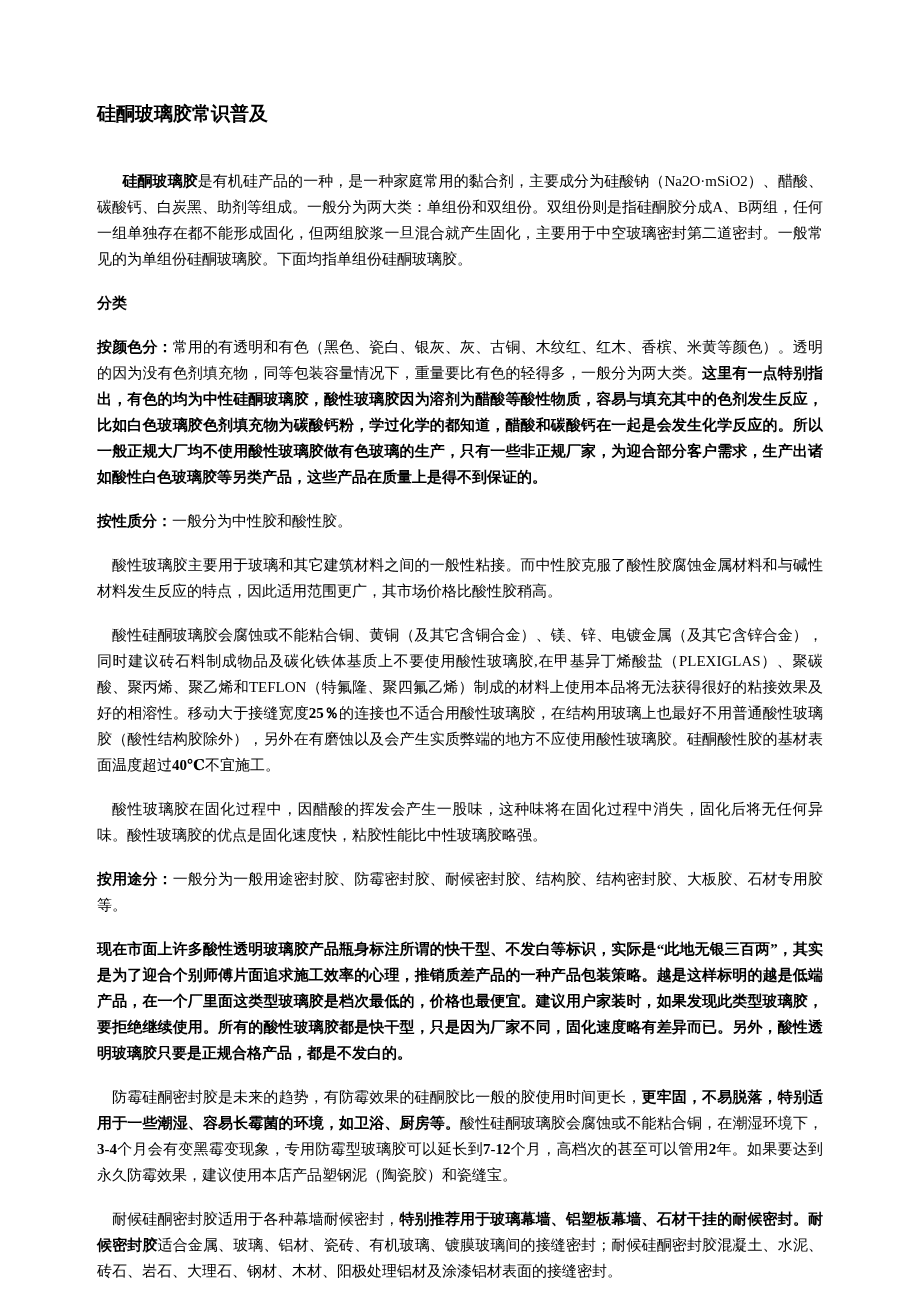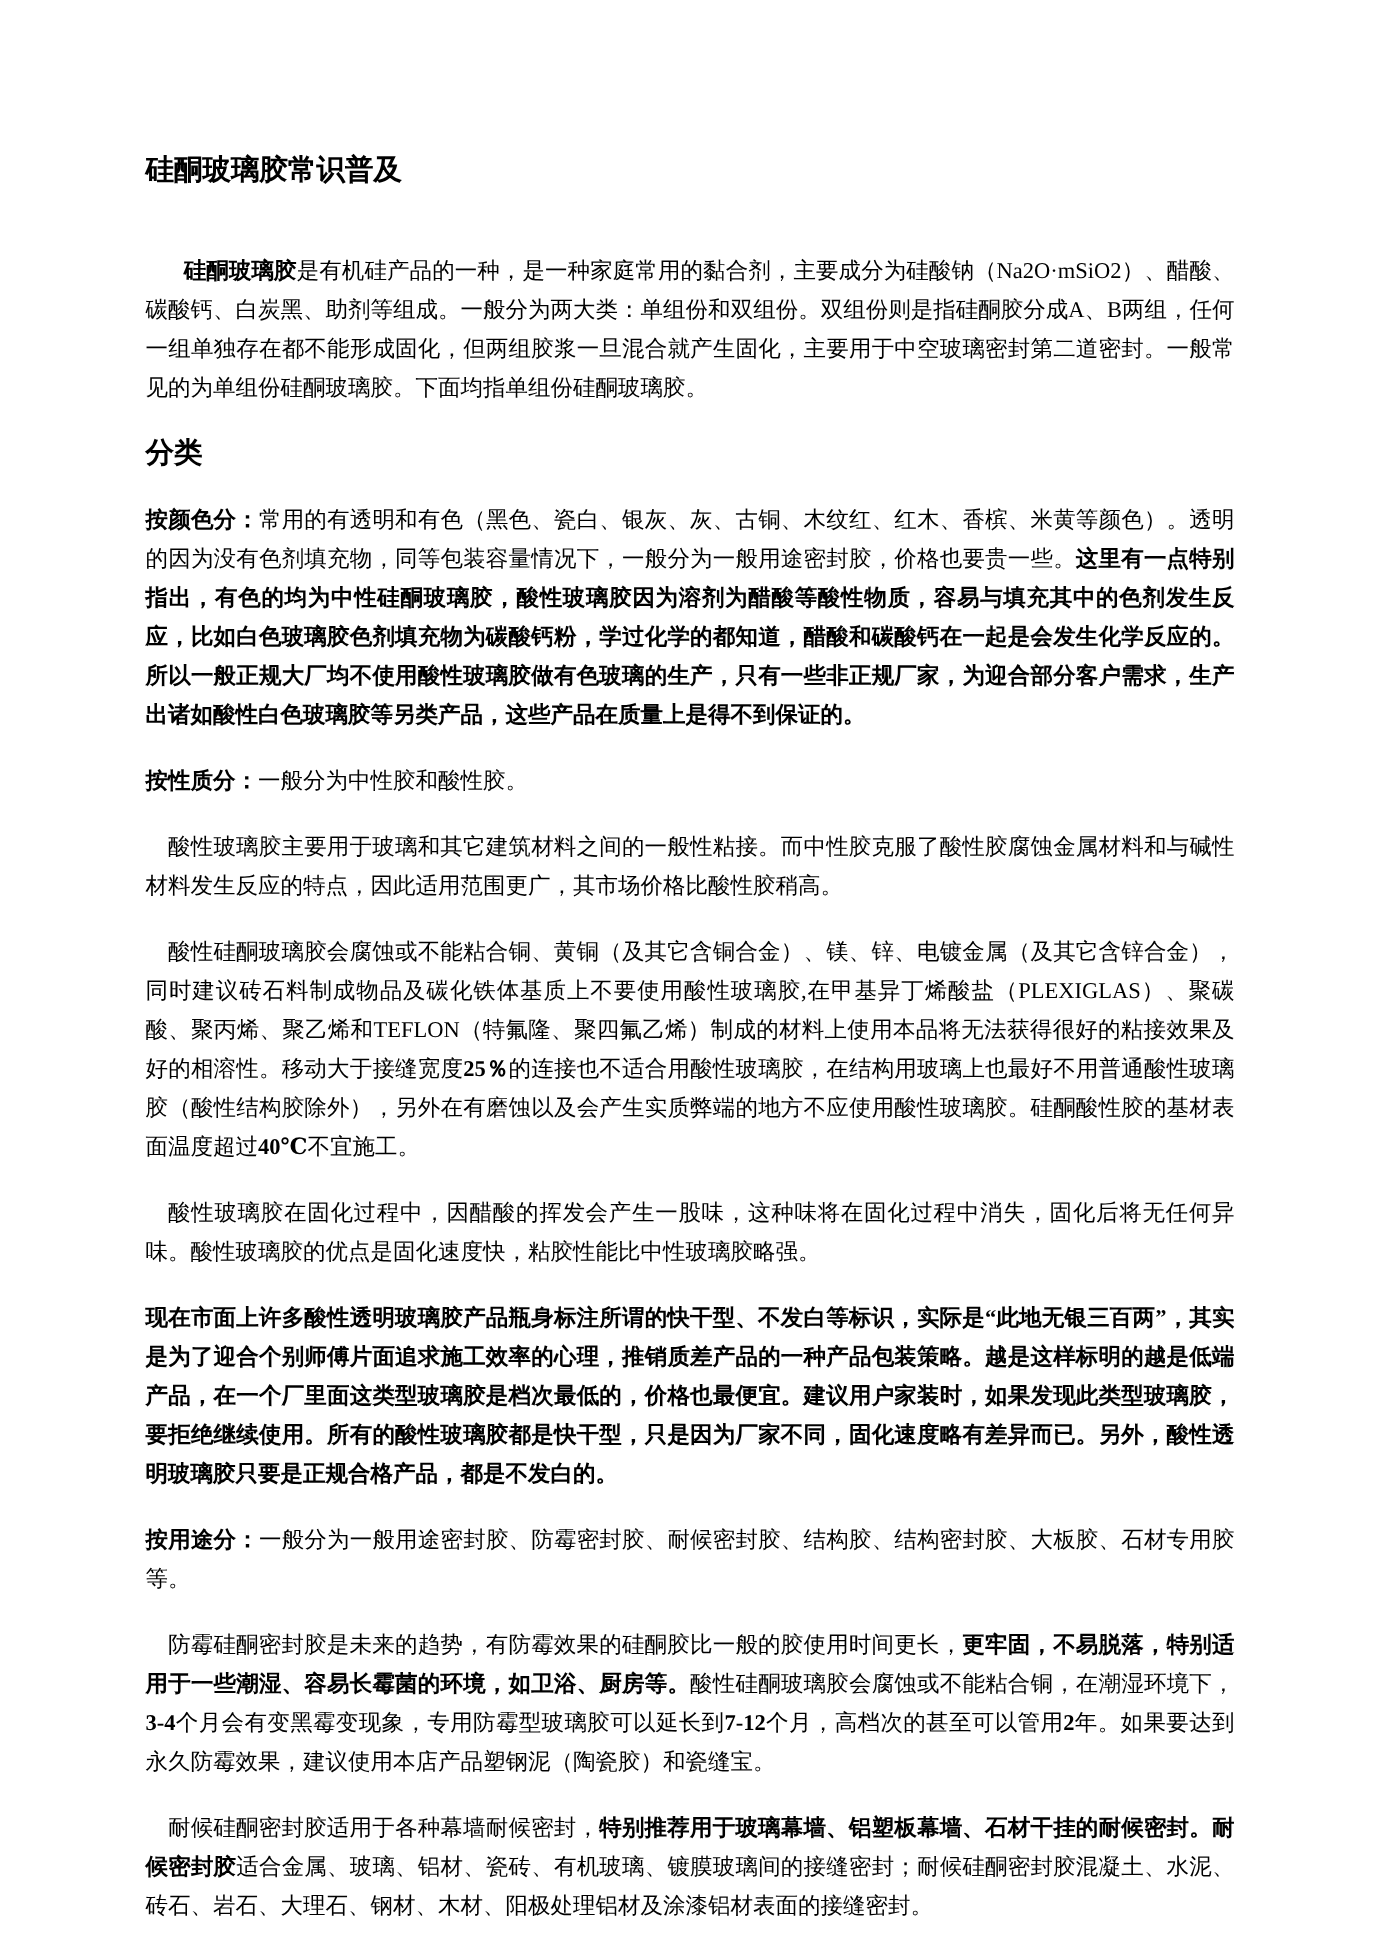--- a/index.html
+++ b/index.html
@@ -16,21 +16,21 @@
     line-height: 26px;
   }
   .title {
     font-size: 19px;
     font-weight: bold;
     text-align: left;
     margin: 0 0 40px 0;
     line-height: 28px;
   }
   .heading {
-    font-size: 19px;
+    font-size: 15px;
     font-weight: bold;
     margin: 0 0 18px 0;
     line-height: 26px;
   }
   .para {
     margin: 0 0 18px 0;
     text-align: justify;
   }
   .para.indent { text-indent: 1em; }
   .para.indent-lg { text-indent: 1.7em; }
@@ -39,30 +39,30 @@
 </head>
 <body>
 
 <div class="page">
   <h1 class="title">硅酮玻璃胶常识普及</h1>
 
   <p class="para indent-lg"><span class="b">硅酮玻璃胶</span><span>是有机硅产品的一种，是一种家庭常用的黏合剂，主要成分为硅酸钠（Na2O·mSiO2）、醋酸、碳酸钙、白炭黑、助剂等组成。一般分为两大类：单组份和双组份。双组份则是指硅酮胶分成A、B两组，任何一组单独存在都不能形成固化，但两组胶浆一旦混合就产生固化，主要用于中空玻璃密封第二道密封。一般常见的为单组份硅酮玻璃胶。下面均指单组份硅酮玻璃胶。</span></p>
 
   <h2 class="heading"><span class="b">分类</span></h2>
 
-  <p class="para"><span class="b">按颜色分：</span><span>常用的有透明和有色（黑色、瓷白、银灰、灰、古铜、木纹红、红木、香槟、米黄等颜色）。透明的因为没有色剂填充物，同等包装容量情况下，一般分为一般用途密封胶，价格也要贵一些。</span><span class="b">这里有一点特别指出，有色的均为中性硅酮玻璃胶，酸性玻璃胶因为溶剂为醋酸等酸性物质，容易与填充其中的色剂发生反应，比如白色玻璃胶色剂填充物为碳酸钙粉，学过化学的都知道，醋酸和碳酸钙在一起是会发生化学反应的。所以一般正规大厂均不使用酸性玻璃胶做有色玻璃的生产，只有一些非正规厂家，为迎合部分客户需求，生产出诸如酸性白色玻璃胶等另类产品，这些产品在质量上是得不到保证的。</span></p>
+  <p class="para"><span class="b">按颜色分：</span><span>常用的有透明和有色（黑色、瓷白、银灰、灰、古铜、木纹红、红木、香槟、米黄等颜色）。透明的因为没有色剂填充物，同等包装容量情况下，重量要比有色的轻得多，一般分为两大类。</span><span class="b">这里有一点特别指出，有色的均为中性硅酮玻璃胶，酸性玻璃胶因为溶剂为醋酸等酸性物质，容易与填充其中的色剂发生反应，比如白色玻璃胶色剂填充物为碳酸钙粉，学过化学的都知道，醋酸和碳酸钙在一起是会发生化学反应的。所以一般正规大厂均不使用酸性玻璃胶做有色玻璃的生产，只有一些非正规厂家，为迎合部分客户需求，生产出诸如酸性白色玻璃胶等另类产品，这些产品在质量上是得不到保证的。</span></p>
 
   <p class="para"><span class="b">按性质分：</span><span>一般分为中性胶和酸性胶。</span></p>
 
   <p class="para indent"><span>酸性玻璃胶主要用于玻璃和其它建筑材料之间的一般性粘接。而中性胶克服了酸性胶腐蚀金属材料和与碱性材料发生反应的特点，因此适用范围更广，其市场价格比酸性胶稍高。</span></p>
 
   <p class="para indent"><span>酸性硅酮玻璃胶会腐蚀或不能粘合铜、黄铜（及其它含铜合金）、镁、锌、电镀金属（及其它含锌合金），同时建议砖石料制成物品及碳化铁体基质上不要使用酸性玻璃胶,在甲基异丁烯酸盐（PLEXIGLAS）、聚碳酸、聚丙烯、聚乙烯和TEFLON（特氟隆、聚四氟乙烯）制成的材料上使用本品将无法获得很好的粘接效果及好的相溶性。移动大于接缝宽度</span><span class="b">25％</span><span>的连接也不适合用酸性玻璃胶，在结构用玻璃上也最好不用普通酸性玻璃胶（酸性结构胶除外），另外在有磨蚀以及会产生实质弊端的地方不应使用酸性玻璃胶。硅酮酸性胶的基材表面温度超过</span><span class="b">40℃</span><span>不宜施工。</span></p>
 
   <p class="para indent"><span>酸性玻璃胶在固化过程中，因醋酸的挥发会产生一股味，这种味将在固化过程中消失，固化后将无任何异味。酸性玻璃胶的优点是固化速度快，粘胶性能比中性玻璃胶略强。</span></p>
 
+  <p class="para"><span class="b">按用途分：</span><span>一般分为一般用途密封胶、防霉密封胶、耐候密封胶、结构胶、结构密封胶、大板胶、石材专用胶等。</span></p>
+
   <p class="para"><span class="b">现在市面上许多酸性透明玻璃胶产品瓶身标注所谓的快干型、不发白等标识，实际是“此地无银三百两”，其实是为了迎合个别师傅片面追求施工效率的心理，推销质差产品的一种产品包装策略。越是这样标明的越是低端产品，在一个厂里面这类型玻璃胶是档次最低的，价格也最便宜。建议用户家装时，如果发现此类型玻璃胶，要拒绝继续使用。所有的酸性玻璃胶都是快干型，只是因为厂家不同，固化速度略有差异而已。另外，酸性透明玻璃胶只要是正规合格产品，都是不发白的。</span></p>
-
-  <p class="para"><span class="b">按用途分：</span><span>一般分为一般用途密封胶、防霉密封胶、耐候密封胶、结构胶、结构密封胶、大板胶、石材专用胶等。</span></p>
 
   <p class="para indent"><span>防霉硅酮密封胶是未来的趋势，有防霉效果的硅酮胶比一般的胶使用时间更长，</span><span class="b">更牢固，不易脱落，特别适用于一些潮湿、容易长霉菌的环境，如卫浴、厨房等。</span><span>酸性硅酮玻璃胶会腐蚀或不能粘合铜，在潮湿环境下，</span><span class="b">3-4</span><span>个月会有变黑霉变现象，专用防霉型玻璃胶可以延长到</span><span class="b">7-12</span><span>个月，高档次的甚至可以管用</span><span class="b">2</span><span>年。如果要达到永久防霉效果，建议使用本店产品塑钢泥（陶瓷胶）和瓷缝宝。</span></p>
 
   <p class="para indent"><span>耐候硅酮密封胶适用于各种幕墙耐候密封，</span><span class="b">特别推荐用于玻璃幕墙、铝塑板幕墙、石材干挂的耐候密封。耐候密封胶</span><span>适合金属、玻璃、铝材、瓷砖、有机玻璃、镀膜玻璃间的接缝密封；耐候硅酮密封胶混凝土、水泥、砖石、岩石、大理石、钢材、木材、阳极处理铝材及涂漆铝材表面的接缝密封。</span></p>
 </div>
 
 </body></html>

